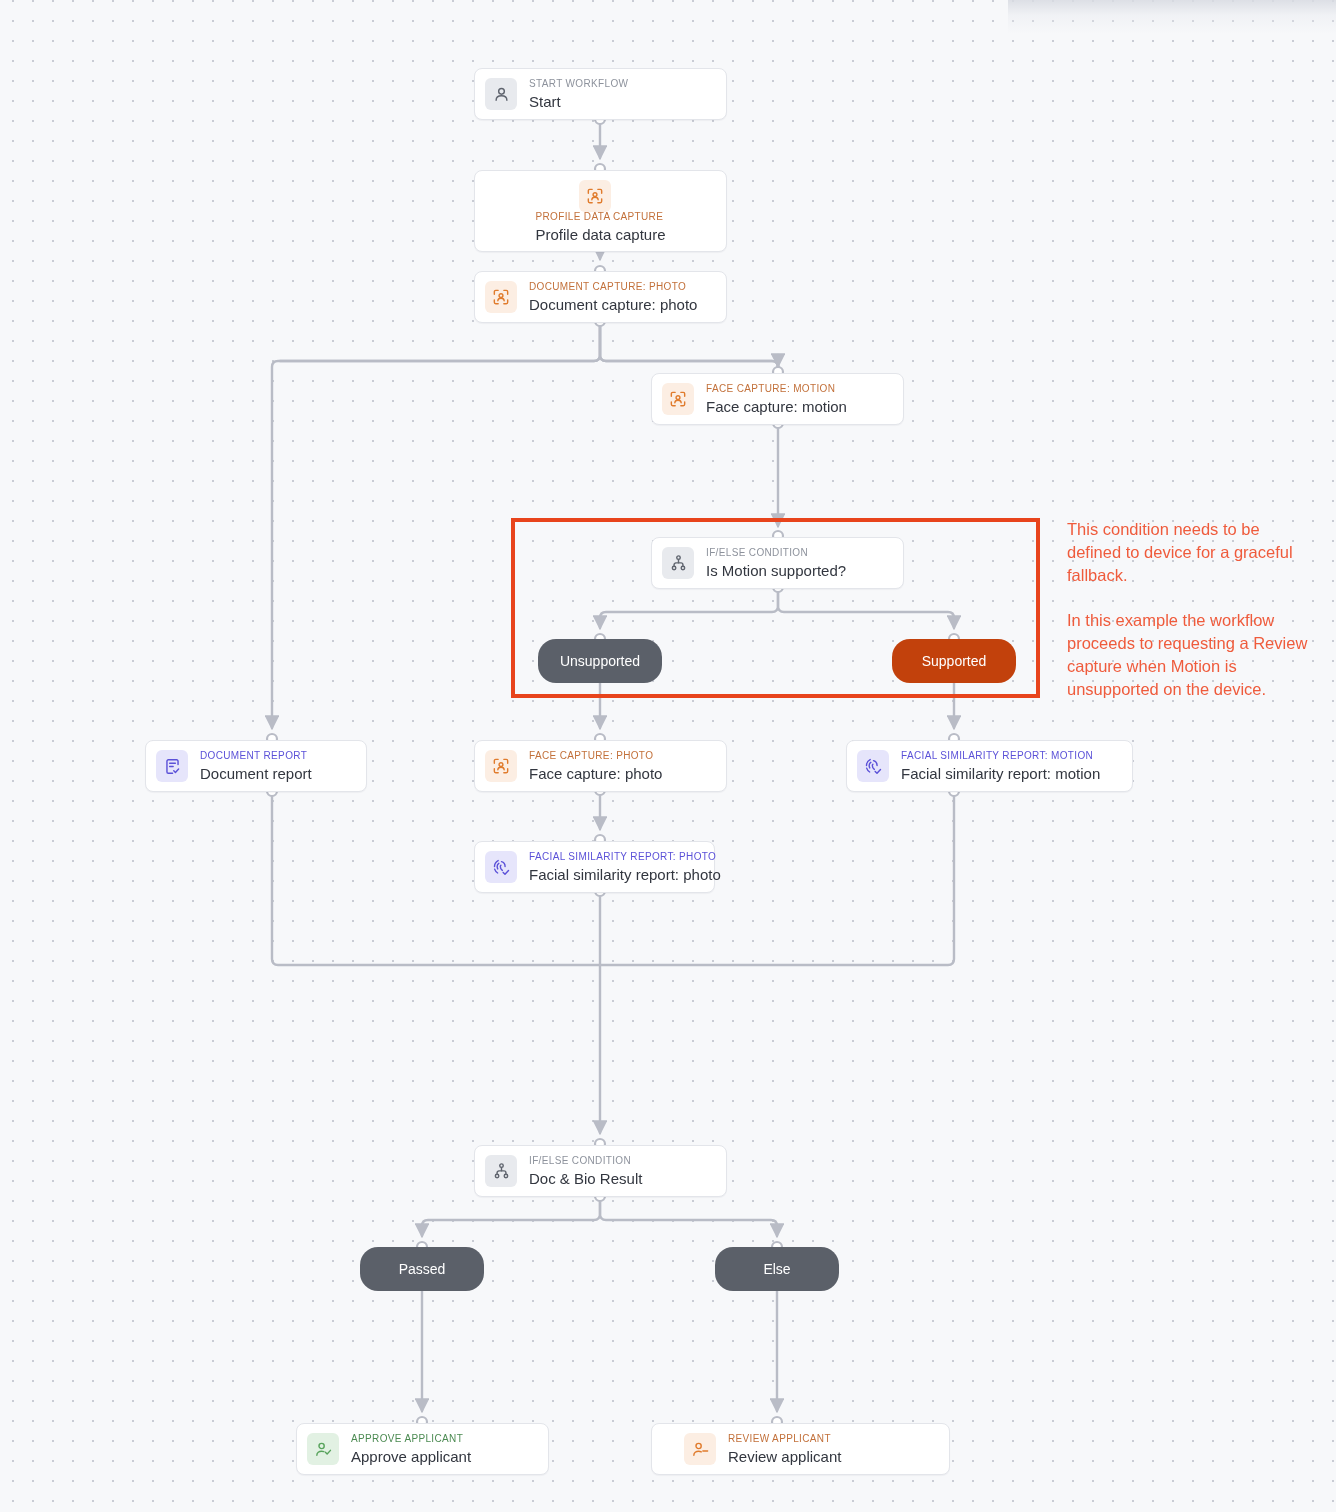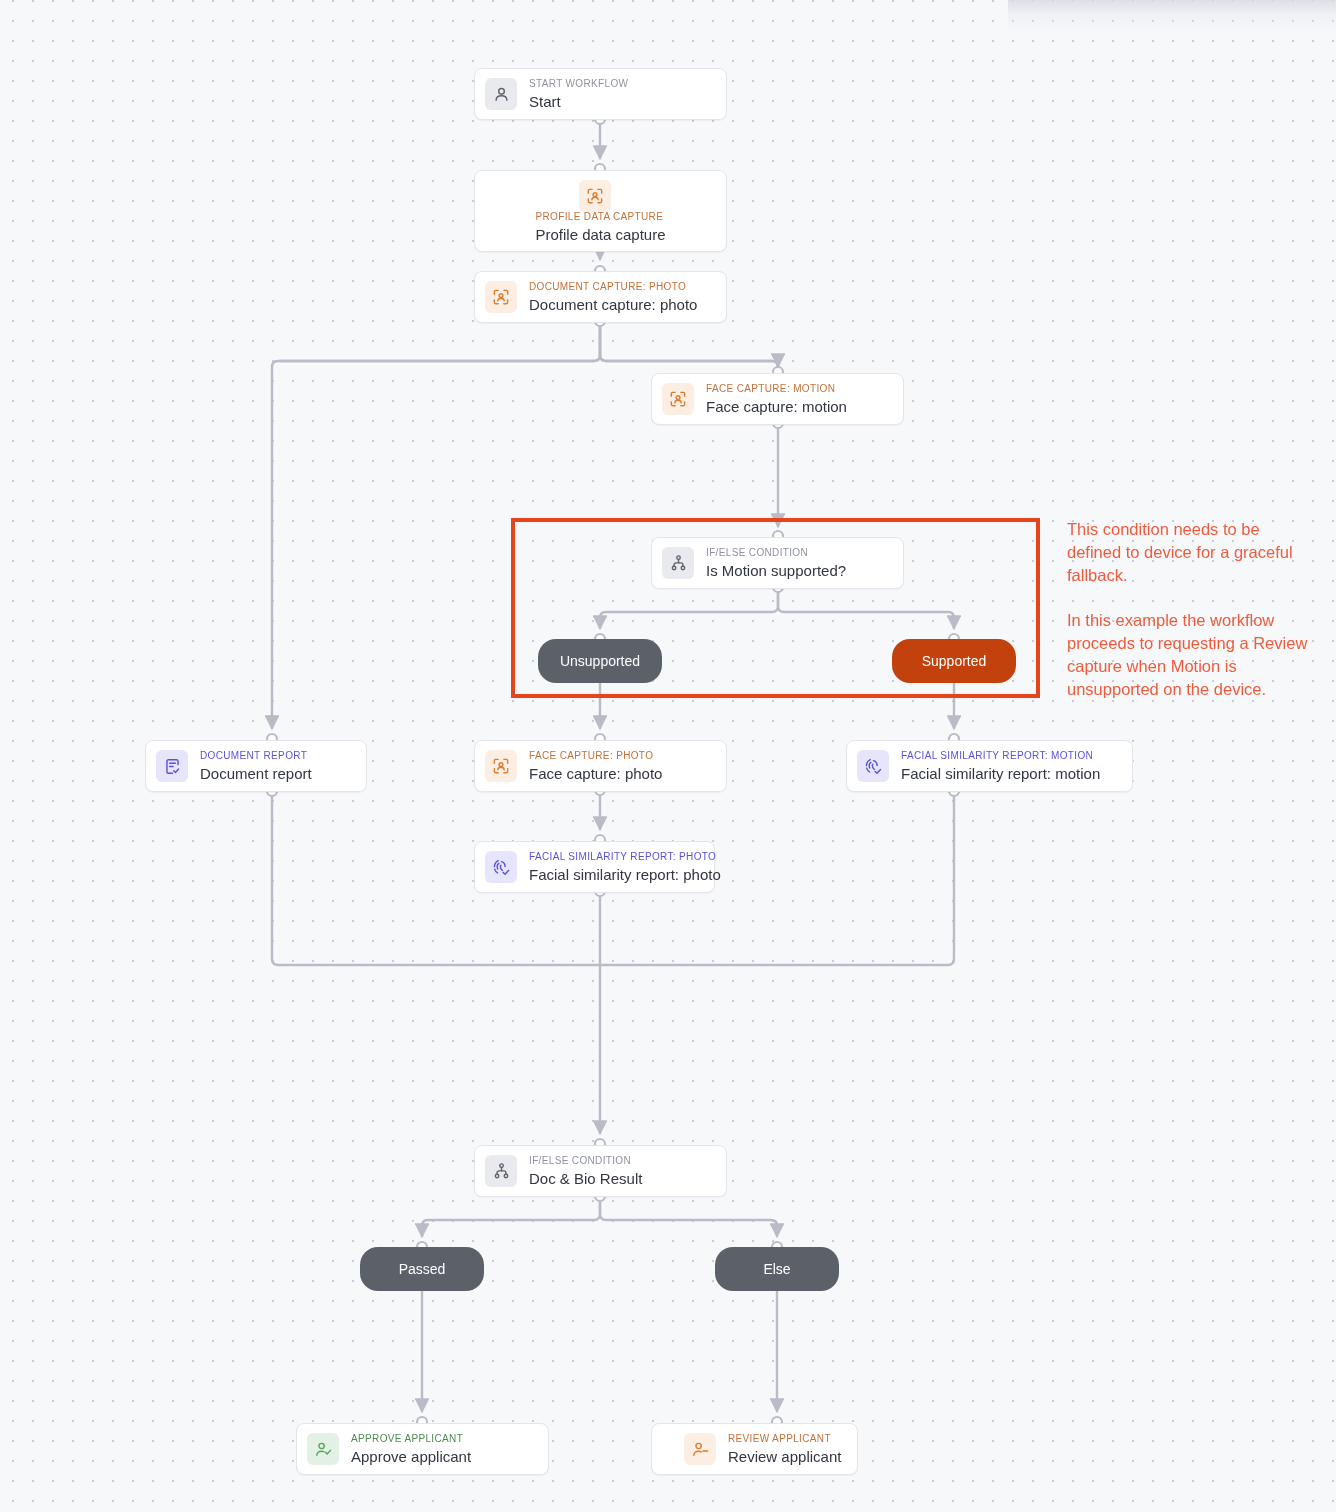--- a/index.html
+++ b/index.html
@@ -336,21 +336,21 @@
           <circle cx="9.6" cy="7.6" r="3.3"></circle>
           <path d="M3.6 19.4c0-3.3 2.7-5.2 6-5.2 1 0 2 .2 2.9.5"></path>
           <path d="M14.4 15.4l2.2 2.2 4.2-4.5"></path>
         </svg>
       </div>
       <div class="txt">
         <div class="kicker k-green">APPROVE APPLICANT</div>
         <div class="title">Approve applicant</div>
       </div>
     </div>
-    <div class="node" style="left: 651px; top: 1423px; width: 207px; padding-left: 32px;">
+    <div class="node" style="left: 651px; top: 1423px; width: 299px; padding-left: 32px;">
       <div class="ico orange">
         <svg width="19" height="19" viewBox="0 0 24 24" fill="none" stroke="#e07b2c" stroke-width="1.8" stroke-linecap="round" stroke-linejoin="round">
           <circle cx="9.6" cy="7.6" r="3.3"></circle>
           <path d="M3.6 19.4c0-3.3 2.7-5.2 6-5.2 1.2 0 2.4.3 3.4.8"></path>
           <path d="M15 13.8h6"></path>
         </svg>
       </div>
       <div class="txt">
         <div class="kicker k-orange">REVIEW APPLICANT</div>
         <div class="title">Review applicant</div>

